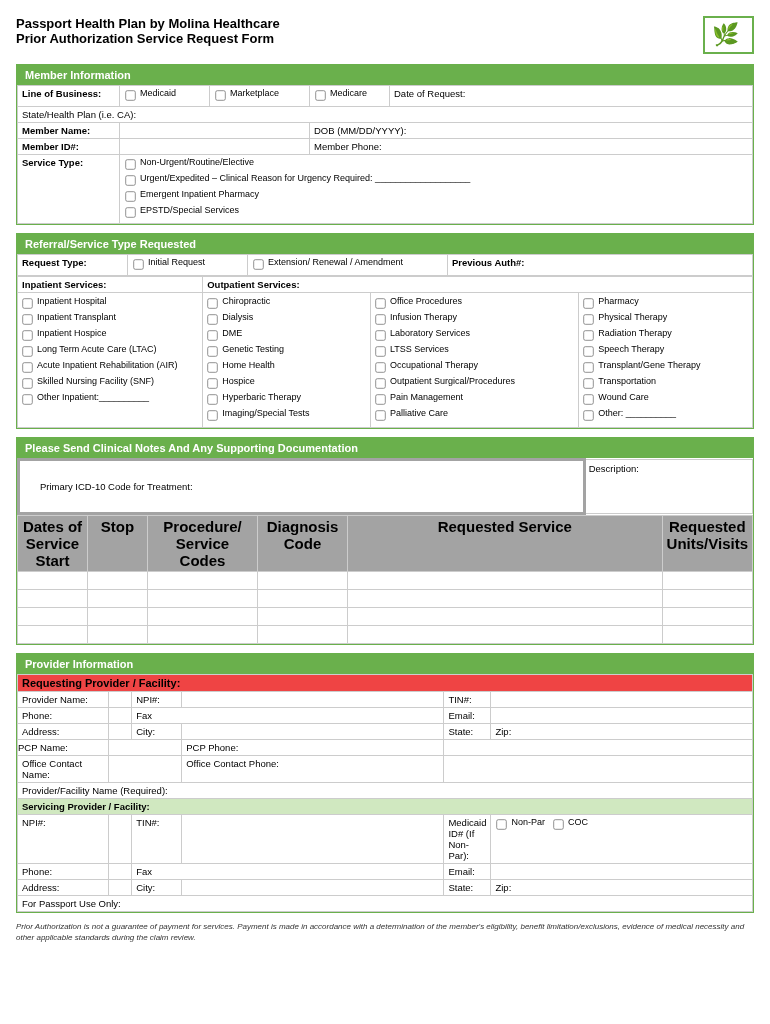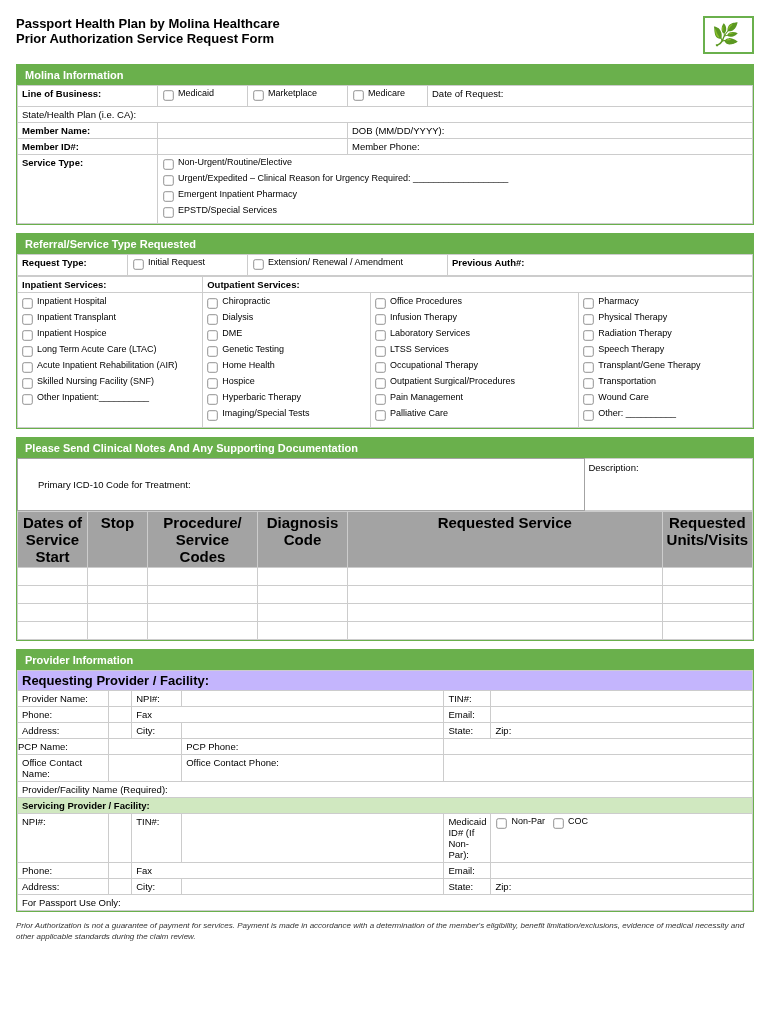--- a/index.html
+++ b/index.html
@@ -125,25 +125,25 @@
     <h2>Prior Authorization Service Request Form</h2>
   </div>
   <div class="logo-box">
     <div class="logo-inner">
       <span class="logo-leaf">🌿</span>
     </div>
   </div>
 </div>
 
 <div class="full-border-section">
-  <div class="section-header">Molina Information</div>
+  <div class="section-header">Member Information</div>
   <table>
     <tbody>
         <tr>
-      <td style="width:140px;" class="label-cell">Line of Business:</td>
+      <td style="width:102px;" class="label-cell">Line of Business:</td>
       <td style="width:90px;">
         <div class="checkbox-item">
           <input type="checkbox" style="">
           <span>Medicaid</span>
         </div>
       </td>
       <td style="width:100px;">
         <div class="checkbox-item">
           <input type="checkbox" style="">
           <span>Marketplace</span>
@@ -370,21 +370,21 @@
     </tr>
   </tbody>
     </table>
 </div>
 
 <div class="full-border-section">
   <div class="section-header">Please Send Clinical Notes And Any Supporting Documentation</div>
   <table>
     <tbody>
         <tr>
-      <td style="border:1px solid #a3a3a3; padding:20px;">
+      <td style="border:3px solid #a3a3a3; padding:20px;">
         <span>Primary ICD-10 Code for Treatment:</span>
       </td>
       <td style="border:1px solid #ccc; padding:3px;">
         <span>Description:</span>
       </td>
     </tr>
   </tbody>
     </table>
   <table class="service-table">
     <thead>
@@ -432,21 +432,21 @@
       </tr>
     </tbody>
   </table>
 </div>
 
 <div class="full-border-section">
   <div class="section-header">Provider Information</div>
   <table>
     <tbody>
         <tr>
-      <td colspan="6" style="background:#c4b5fd; font-weight:bold; border:1px solid #ccc; padding:2px 4px; font-size:13px;">Requesting Provider / Facility:</td>
+      <td colspan="6" style="background:#ef4444; font-weight:bold; border:1px solid #ccc; padding:2px 4px; font-size:11px;">Requesting Provider / Facility:</td>
     </tr>
     <tr>
       <td style="width:91px; border:1px solid #ccc; padding:2px 4px;">Provider Name:</td>
       <td style="border:1px solid #ccc; padding:2px 4px;"></td>
       <td style="width:50px; border:1px solid #ccc; padding:2px 4px;">NPI#:</td>
       <td style="border:1px solid #ccc; padding:2px 4px;"></td>
       <td style="width:40px; border:1px solid #ccc; padding:2px 4px;">TIN#:</td>
       <td style="border:1px solid #ccc; padding:2px 4px;"></td>
     </tr>
     <tr>

